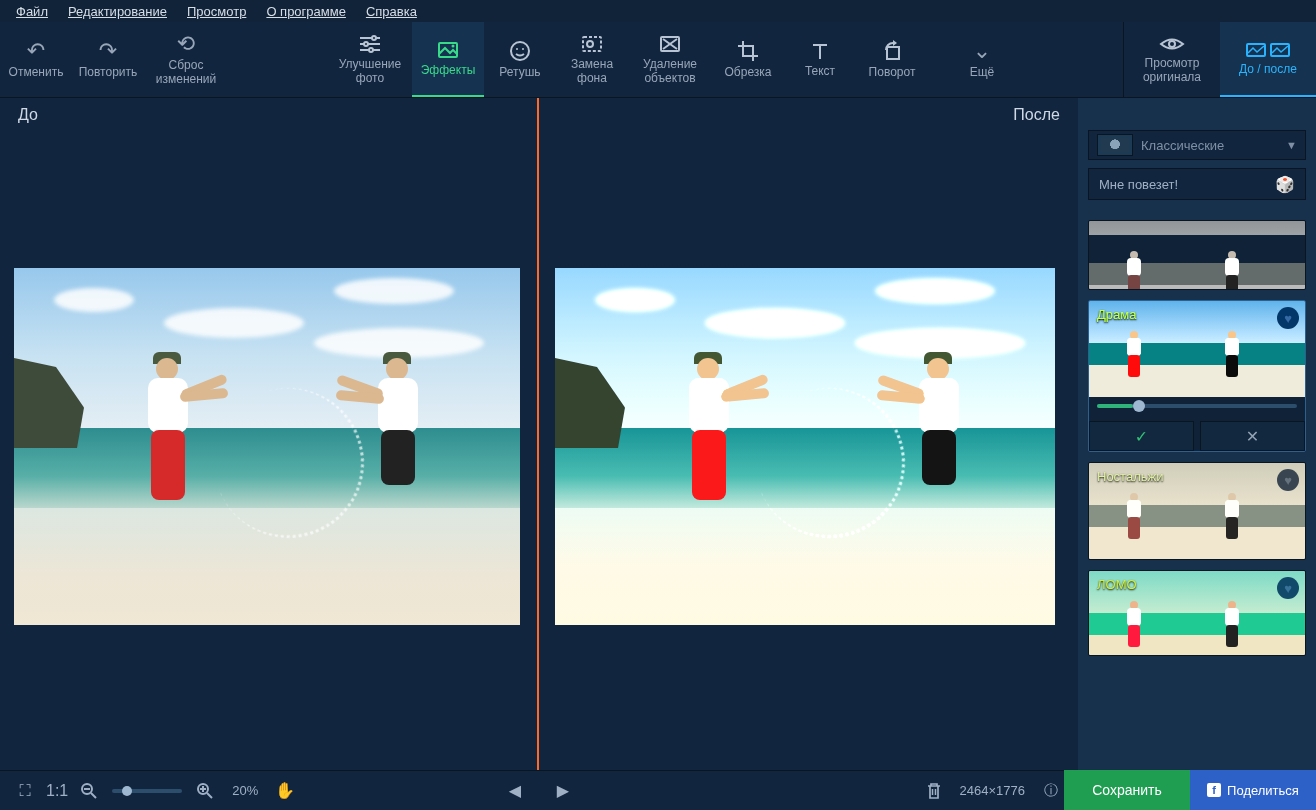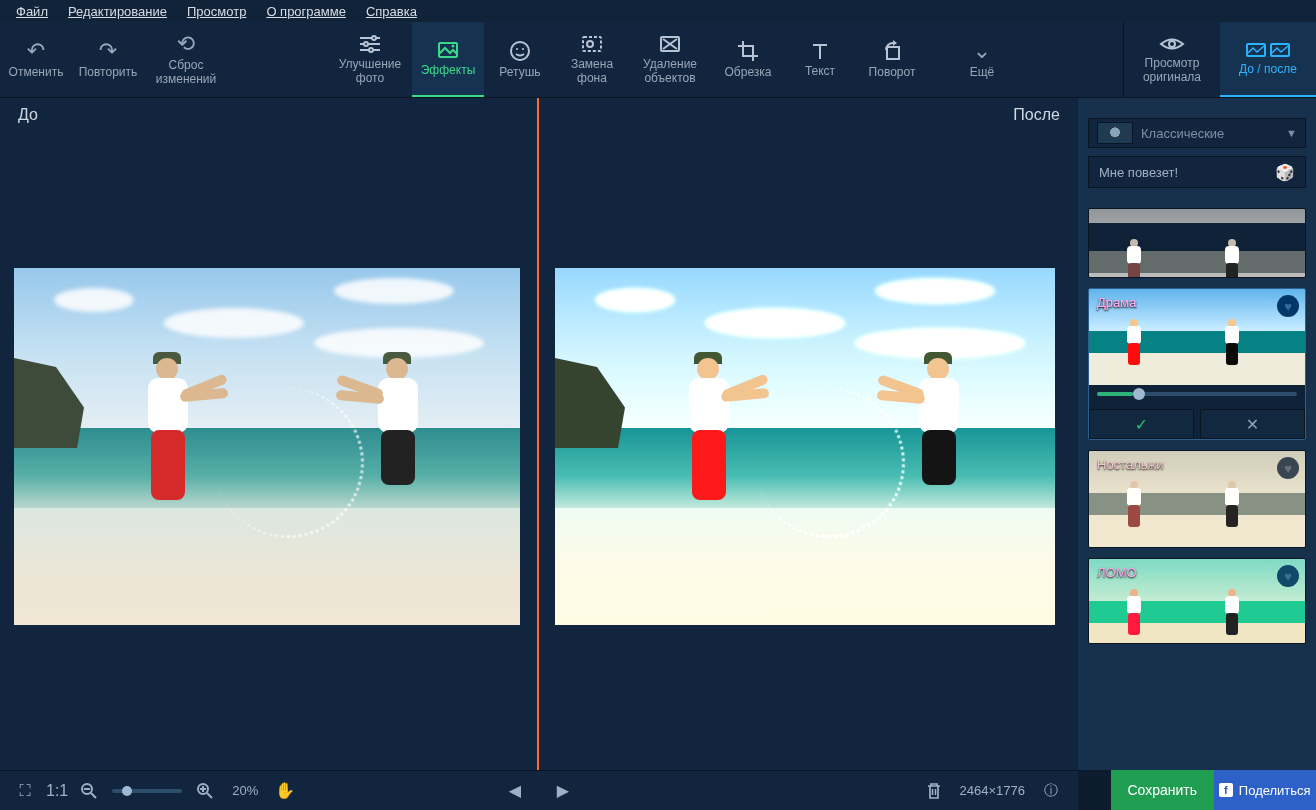--- a/index.html
+++ b/index.html
@@ -52,31 +52,31 @@
   .p2 .armL{ right:56px; transform:rotate(200deg); }
   .p2 .armR{ right:56px; top:34px; transform:rotate(185deg); }
   .p1 { left:110px; }
   .p2 { left:340px; }
   .splash { position:absolute; top:120px; left:200px; width:150px; height:150px; border:3px dotted rgba(255,255,255,.85); border-left:none; border-top:none; border-radius:50%; transform:rotate(-20deg); opacity:.8; filter:blur(.6px); }
   .half.after .photo { filter:contrast(1.15) saturate(1.12) brightness(1.02); }
   .divider { position:absolute; top:0; bottom:0; left:537px; width:2px; background:#ff6a2b; cursor:ew-resize; }
 
   
   .panel { position:absolute; top:98px; bottom:40px; right:0; width:238px; background:#17304c; font-size:13px; display:flex; flex-direction:column; }
-  .panel-pad { padding:20px 10px; }
+  .panel-pad { padding:20px 10px;margin-top:12px; }
   .combo { background:#11263e; border:1px solid #0a1522; height:30px; display:flex; align-items:center; padding:0 8px; color:#7f90a4; cursor:pointer; position:relative; }
   .combo .thumb-mini { width:36px; height:22px; background:#1d3a55; margin-right:8px; border:1px solid #0a1522; position:relative; overflow:hidden; }
   .combo .thumb-mini::after{ content:""; position:absolute; inset:3px; background:radial-gradient(circle at 50% 45%,#8aa3b8 0 30%,transparent 31%),#223a50; border-radius:2px; }
   .combo .chev { margin-left:auto; font-size:11px; }
   .lucky { margin-top:8px; background:#11263e; border:1px solid #0a1522; height:32px; display:flex; align-items:center; padding:0 10px; color:#9fb0c4; cursor:pointer; }
   .lucky .die { margin-left:auto; font-size:16px; }
   .thumbs { flex:1; overflow:hidden; padding:0 10px 10px; }
   .thumb { position:relative; width:100%; background:#0f2238; border:1px solid #0a1522; margin-bottom:10px; border-radius:2px; overflow:hidden; display:flex; flex-direction:column; }
   .thumb .tphoto { height:96px; position:relative; }
-  .thumb .tlabel { position:absolute; top:6px; left:8px; color:#f9a8d4; font-size:13px; text-shadow:0 1px 2px #000; }
+  .thumb .tlabel { position:absolute; top:6px; left:8px; color:#bef264; font-size:13px; text-shadow:0 1px 2px #000; }
   .thumb .fav { position:absolute; top:6px; right:6px; width:22px; height:22px; border-radius:50%; background:#224466; display:flex; align-items:center; justify-content:center; color:#4a6d94; font-size:13px; cursor:pointer; }
   .thumb .mini-sky{position:absolute;top:0;left:0;right:0;height:42px;}
   .thumb .mini-sea{position:absolute;top:42px;left:0;right:0;height:22px;}
   .thumb .mini-sand{position:absolute;top:64px;left:0;right:0;bottom:0;}
   .mini-p{position:absolute; top:30px; width:26px; height:54px;}
   .mini-p .mh{width:8px;height:8px;border-radius:50%;background:#dbb890;position:absolute;top:0;left:9px;}
   .mini-p .mt{width:14px;height:18px;background:#fff;border-radius:4px;position:absolute;top:7px;left:6px;}
   .mini-p .ml{width:12px;height:22px;position:absolute;top:24px;left:7px;border-radius:3px;}
   .mini-p1{left:32px;} .mini-p1 .ml{background:#d62a2a;}
   .mini-p2{left:130px;} .mini-p2 .ml{background:#222;}
@@ -94,21 +94,21 @@
   .confirm-row div { flex:1; background:#12283f; border:1px solid #0a1522; display:flex; align-items:center; justify-content:center; font-size:16px; cursor:pointer; }
   .ok { color:#2fc274; } .no { color:#93a3b5; }
 
   
   .bottombar { position:absolute; bottom:0; left:0; right:238px; height:40px; background:#11263e; border-top:1px solid #0a1522; display:flex; align-items:center; padding:0 10px; color:#9fb0c4; font-size:13px; }
   .bb-btn { width:30px; height:30px; display:flex; align-items:center; justify-content:center; cursor:pointer; font-size:16px; }
   .zoom-slider { width:70px; height:4px; background:#2d4d6d; border-radius:2px; margin:0 8px; position:relative; }
   .zoom-slider .zdot{ width:10px; height:10px; border-radius:50%; background:#9fb8d2; position:absolute; top:-3px; left:14%; }
   .bb-center { position:absolute; left:50%; transform:translateX(-50%); display:flex; gap:18px; }
   .bb-right { position:absolute; right:12px; display:flex; align-items:center; gap:11px; }
-  .actionbar { position:absolute; bottom:0; right:0; width:205px; height:40px; display:flex; }
+  .actionbar { position:absolute; bottom:0; right:0; width:252px; height:40px; display:flex; }
   .actionbar .save  { flex:1; background:#1f9e52; color:#fff; display:flex; align-items:center; justify-content:center; font-size:14px; cursor:pointer; }
   .actionbar .share { flex:1; background:#2e61c8; color:#fff; display:flex; align-items:center; justify-content:center; font-size:13px; cursor:pointer; gap:6px; }
 
   svg { display:block; }
 </style>
 </head>
 <body>
 
 <div class="menubar">
   <span>Файл</span>

